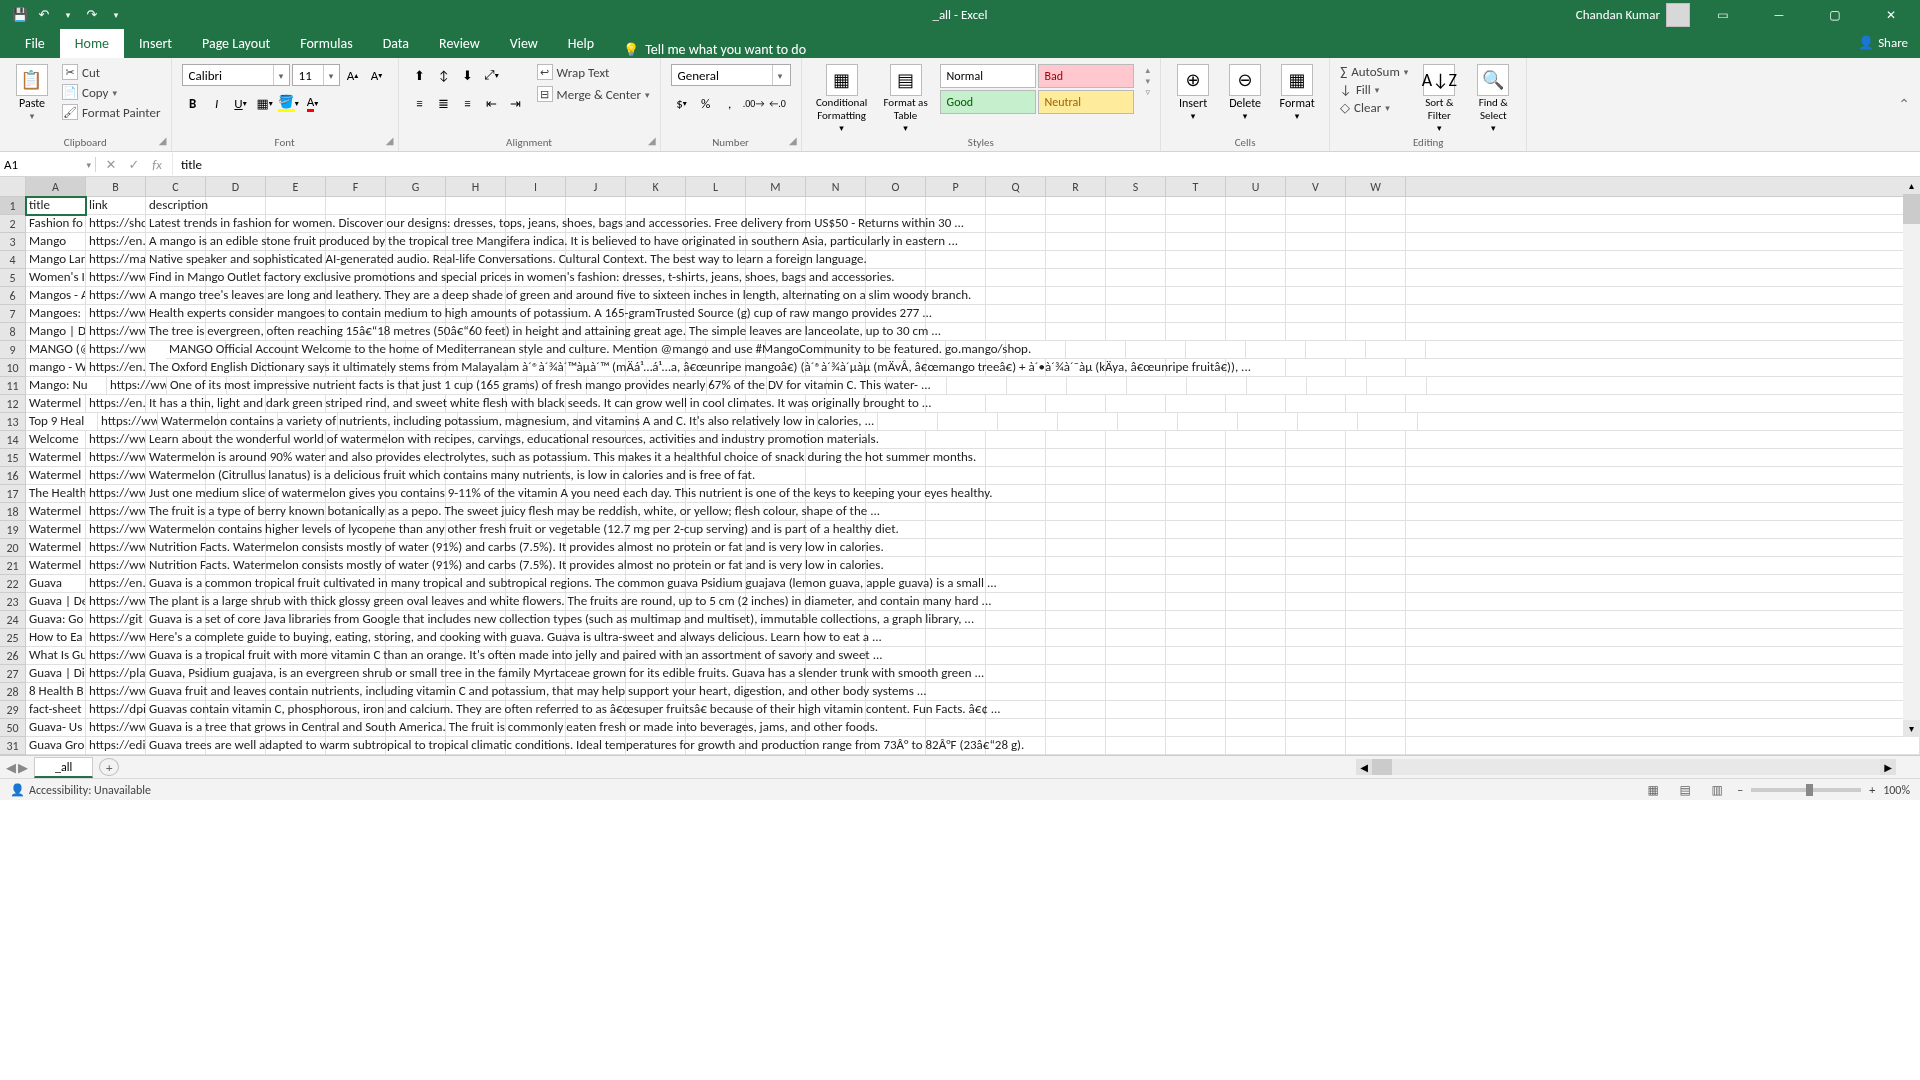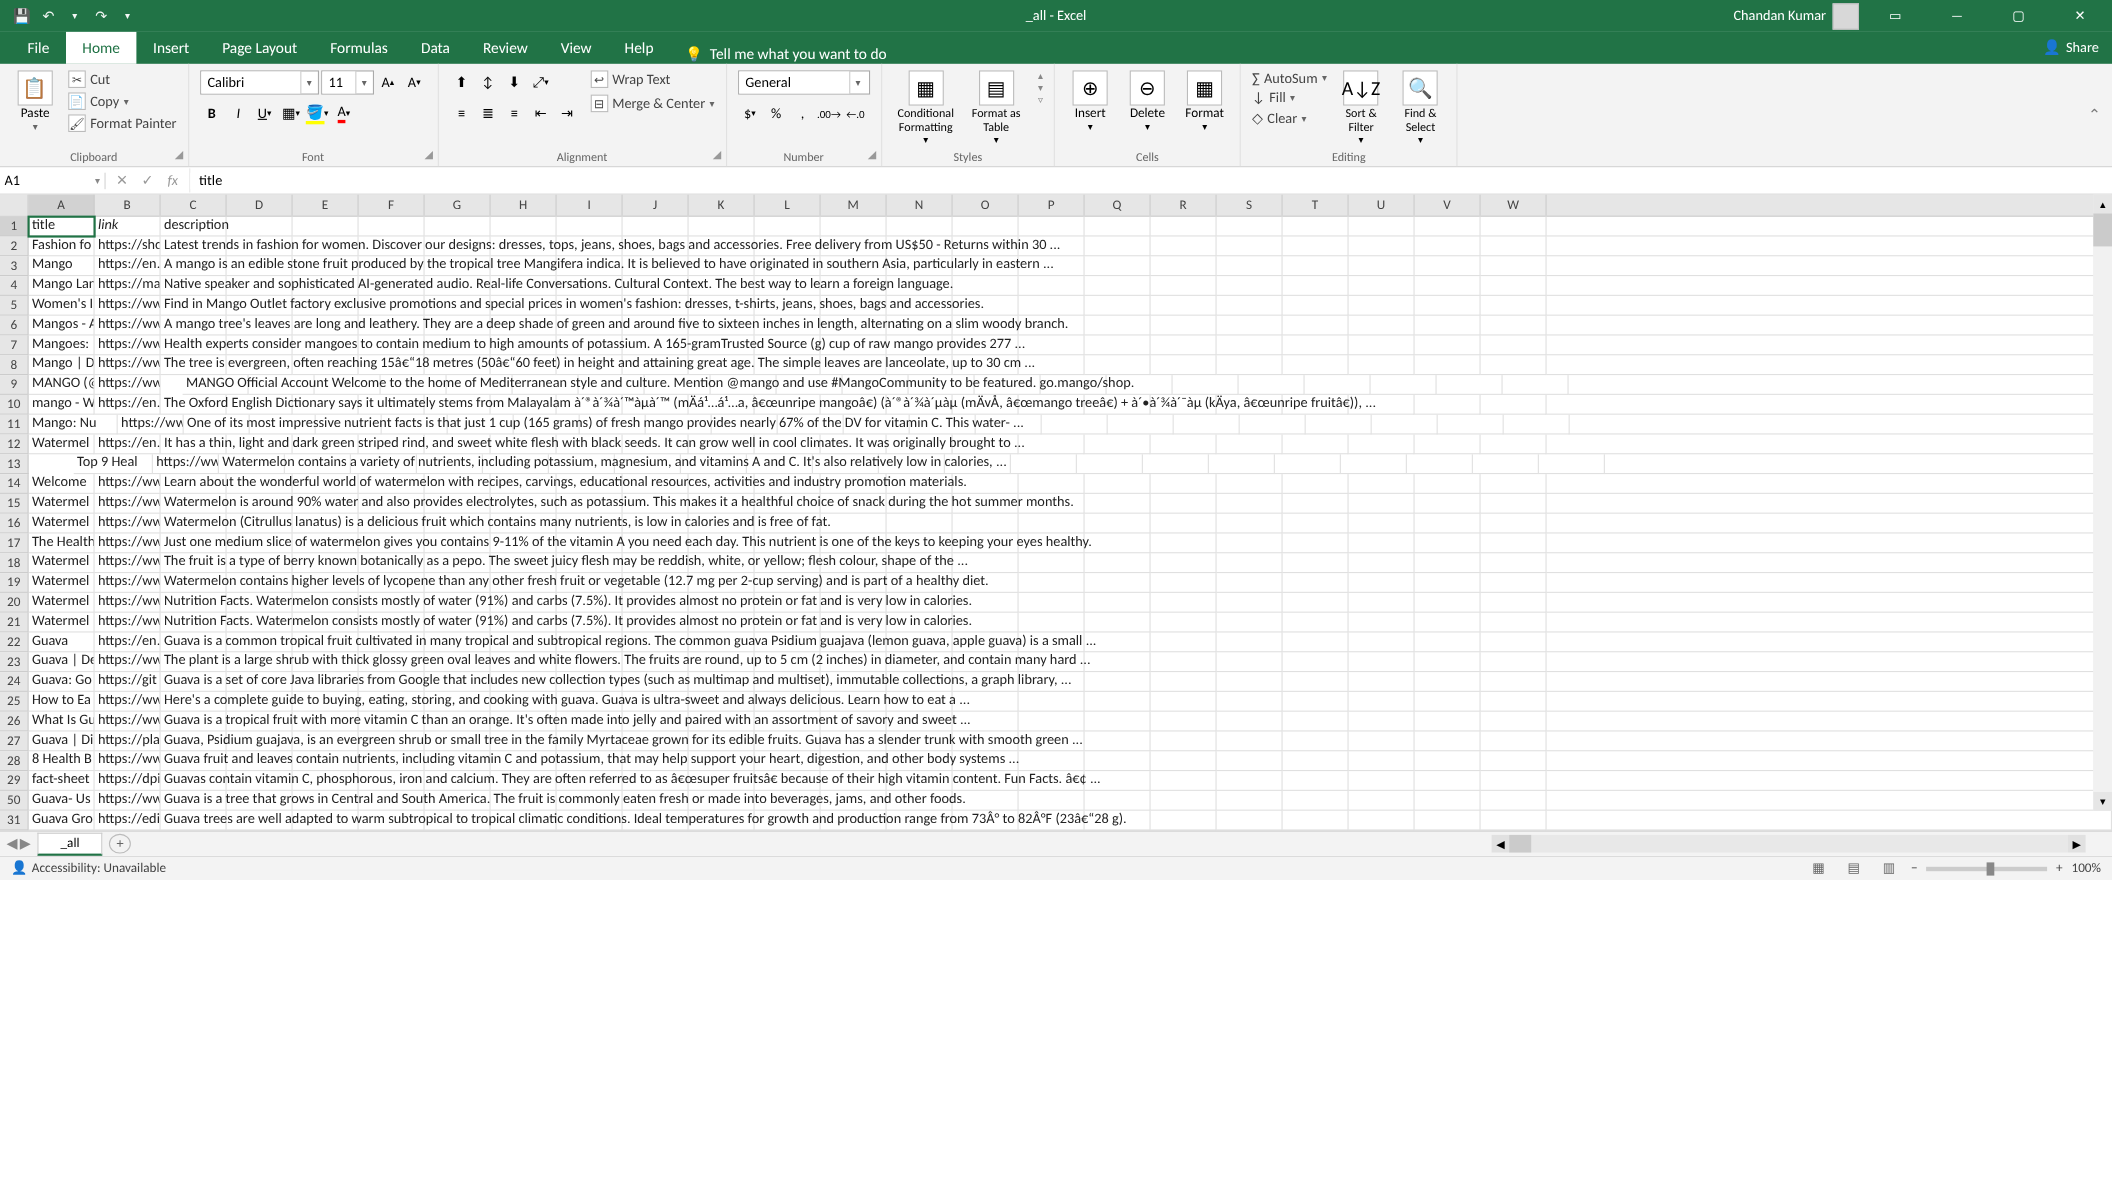--- a/index.html
+++ b/index.html
@@ -262,20 +262,30 @@
       <div class="big-btn" style="width:60px">
           <span class="ic">▦</span>
           <span style="text-align:center;font-size:11px">Conditional Formatting</span>
           <span style="font-size:9px">▾</span>
         </div>
       <div class="big-btn" style="width:52px">
           <span class="ic">▤</span>
           <span style="text-align:center;font-size:11px">Format as Table</span>
           <span style="font-size:9px">▾</span>
         </div>
+      <div style="display:flex;flex-direction:column;gap:2px">
+        <div style="display:flex;gap:2px">
+          <div class="style-box style-normal">Normal</div>
+          <div class="style-box style-bad">Bad</div>
+        </div>
+        <div style="display:flex;gap:2px">
+          <div class="style-box style-good">Good</div>
+          <div class="style-box style-neutral">Neutral</div>
+        </div>
+      </div>
       <div style="display:flex;flex-direction:column;justify-content:space-around;padding-left:4px;color:#888">
         <span style="font-size:9px">▴</span>
         <span style="font-size:9px">▾</span>
         <span style="font-size:9px">▿</span>
       </div>
     </div>
     <div class="group-label">Styles</div>
   </div>
 
   <div class="group">
@@ -375,21 +385,21 @@
       <div class="col-hdr" style="width: 60px;">T</div>
       <div class="col-hdr" style="width: 60px;">U</div>
       <div class="col-hdr" style="width: 60px;">V</div>
       <div class="col-hdr" style="width: 60px;">W</div>
       <div class="col-hdr" style="flex: 1 1 0%;"></div>
     </div>
   <div class="rows" id="rows">
       <div class="row">
         <div class="row-hdr sel">1</div>
         <div class="cell selected" style="width: 60px;">title</div>
-        <div class="cell" style="width: 60px; font-style: italic;">link</div>
+        <div class="cell" style="width: 60px;">link</div>
         <div class="cell overflow" style="width: 60px;">
           <span>description</span>
         </div>
         <div class="cell" style="width: 60px;"></div>
         <div class="cell" style="width: 60px;"></div>
         <div class="cell" style="width: 60px;"></div>
         <div class="cell" style="width: 60px;"></div>
         <div class="cell" style="width: 60px;"></div>
         <div class="cell" style="width: 60px;"></div>
         <div class="cell" style="width: 60px;"></div>
@@ -722,21 +732,21 @@
         <div class="cell" style="width: 60px;"></div>
         <div class="cell" style="width: 60px;"></div>
         <div class="cell" style="width: 60px;"></div>
         <div class="cell" style="width: 60px;"></div>
         <div class="cell" style="width: 60px;"></div>
         <div class="cell" style="width: 60px;"></div>
         <div class="cell" style="flex: 1 1 0%;"></div>
       </div>
       <div class="row">
         <div class="row-hdr">13</div>
-        <div class="cell" style="width: 72px; margin-left: 41px;">Top 9 Heal</div>
+        <div class="cell" style="width: 72px;">Top 9 Heal</div>
         <div class="cell" style="width: 60px;">https://ww</div>
         <div class="cell overflow" style="width: 60px;">
           <span>Watermelon contains a variety of nutrients, including potassium, magnesium, and vitamins A and C. It's also relatively low in calories, ...</span>
         </div>
         <div class="cell" style="width: 60px;"></div>
         <div class="cell" style="width: 60px;"></div>
         <div class="cell" style="width: 60px;"></div>
         <div class="cell" style="width: 60px;"></div>
         <div class="cell" style="width: 60px;"></div>
         <div class="cell" style="width: 60px;"></div>

